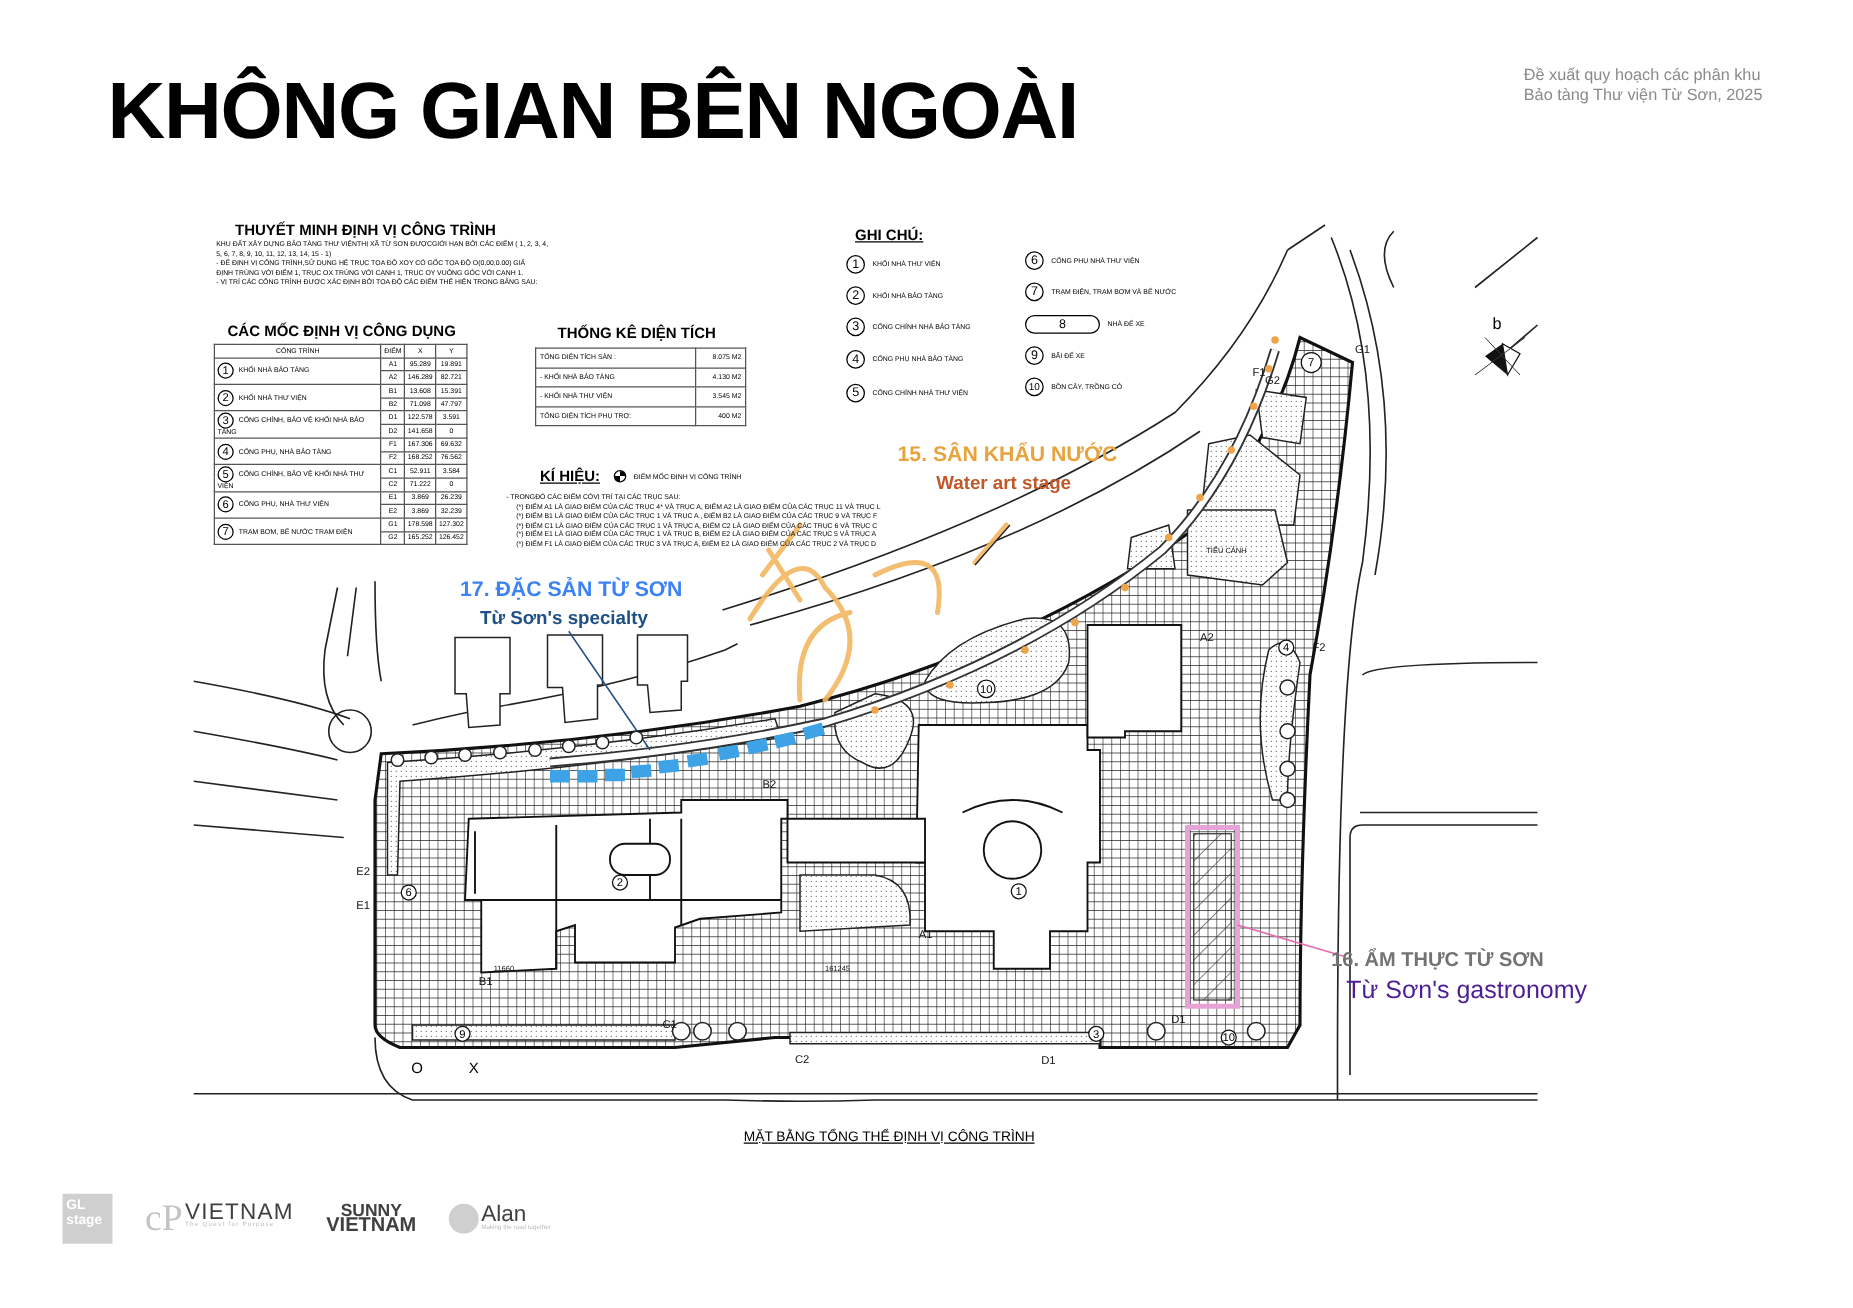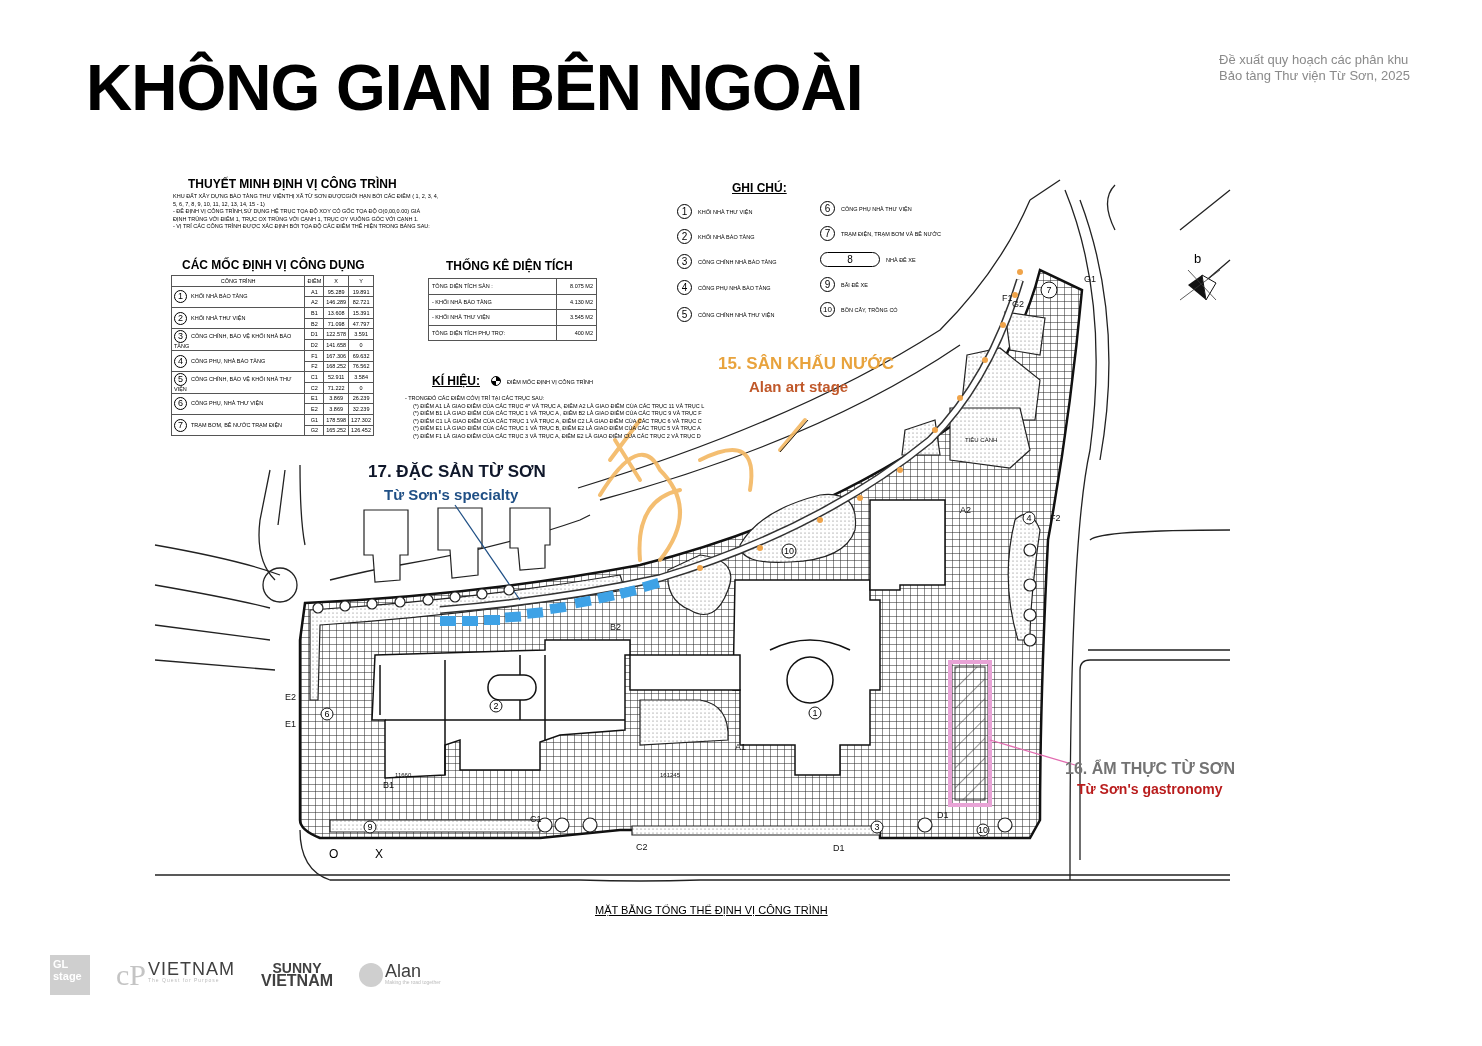--- a/index.html
+++ b/index.html
@@ -21,24 +21,24 @@
 
   table.area { position: absolute; left: 428px; top: 278px; width: 169px; border-collapse: collapse; font-size: 5.5px; border: 1.5px solid #333; }
   table.area td { border: 0.8px solid #555; padding: 0 3px; height: 15.5px; }
   table.area td.v { text-align: right; width: 40px; }
 
   .legend-item { position: absolute; font-size: 5.5px; display: flex; align-items: center; gap: 6px; white-space: nowrap; }
   .legend-item .num-circle { width: 15px; height: 15px; line-height: 13px; font-size: 10px; margin: 0; }
 
   .callout-orange-1 { position: absolute; left: 718px; top: 354px; font-size: 17px; font-weight: 700; color: #e8a33d; }
   .callout-orange-2 { position: absolute; left: 749px; top: 378px; font-size: 15px; font-weight: 700; color: #c0582a; }
-  .callout-blue-1 { position: absolute; left: 368px; top: 462px; font-size: 17px; font-weight: 700; color: #0f172a; }
+  .callout-blue-1 { position: absolute; left: 368px; top: 462px; font-size: 17px; font-weight: 700; color: #3b82f6; }
   .callout-blue-2 { position: absolute; left: 384px; top: 486px; font-size: 15px; font-weight: 700; color: #1f4f85; }
   .callout-pink-1 { position: absolute; left: 1065px; top: 760px; font-size: 16px; font-weight: 700; color: #737373; }
-  .callout-pink-2 { position: absolute; left: 1077px; top: 781px; font-size: 14px; font-weight: 700; color: #b91c1c; }
+  .callout-pink-2 { position: absolute; left: 1077px; top: 781px; font-size: 20px; font-weight: 400; color: #4c1d95; }
 
   .plan-caption { position: absolute; left: 595px; top: 904px; font-size: 11px; font-weight: 400; text-decoration: underline; }
   .axis-label { position: absolute; font-size: 12px; }
 
   .logos { position: absolute; left: 50px; top: 955px; display: flex; align-items: center; gap: 26px; color: #c4c4c4; }
   .logo-gl { width: 40px; height: 40px; background: #cfcfcf; color: #fff; font-size: 11px; font-weight: 700; padding: 3px; line-height: 12px; }
   .logo-text { font-weight: 700; font-size: 18px; color: #404040; line-height: 16px; }
   .logo-small { font-size: 5px; color: #bbb; letter-spacing: 1px; }
 </style>
 </head>
@@ -349,21 +349,21 @@
         <td>- KHỐI NHÀ THƯ VIỆN</td>
         <td class="v">3.545 M2</td>
       </tr>
   <tr>
         <td>TỔNG DIỆN TÍCH PHỤ TRỢ:</td>
         <td class="v">400 M2</td>
       </tr>
 </tbody>
   </table>
 
-<div class="note-title" style="left:684px; top:181px; text-decoration: underline; margin-left: 48px;">GHI CHÚ:</div>
+<div class="note-title" style="left:684px; top:181px; text-decoration: underline;">GHI CHÚ:</div>
 <div class="legend-item" style="left:677px; top:204px;">
     <span class="num-circle">1</span>
     <span>KHỐI NHÀ THƯ VIỆN</span>
   </div>
 <div class="legend-item" style="left:677px; top:229px;">
     <span class="num-circle">2</span>
     <span>KHỐI NHÀ BẢO TÀNG</span>
   </div>
 <div class="legend-item" style="left:677px; top:254px;">
     <span class="num-circle">3</span>
@@ -404,21 +404,21 @@
 <div class="note-text" style="left:405px; top:395px; width:380px;">
   <div>- TRONGĐÓ CÁC ĐIỂM CÓVỊ TRÍ TẠI CÁC TRỤC SAU:</div>
   <div style="padding-left:8px;">(*) ĐIỂM A1 LÀ GIAO ĐIỂM CỦA CÁC TRỤC 4* VÀ TRỤC A, ĐIỂM A2 LÀ GIAO ĐIỂM CỦA CÁC TRỤC 11 VÀ TRỤC L</div>
   <div style="padding-left:8px;">(*) ĐIỂM B1 LÀ GIAO ĐIỂM CỦA CÁC TRỤC 1 VÀ TRỤC A , ĐIỂM B2 LÀ GIAO ĐIỂM CỦA CÁC TRỤC 9 VÀ TRỤC F</div>
   <div style="padding-left:8px;">(*) ĐIỂM C1 LÀ GIAO ĐIỂM CỦA CÁC TRỤC 1 VÀ TRỤC A, ĐIỂM C2 LÀ GIAO ĐIỂM CỦA CÁC TRỤC 6 VÀ TRỤC C</div>
   <div style="padding-left:8px;">(*) ĐIỂM E1 LÀ GIAO ĐIỂM CỦA CÁC TRỤC 1 VÀ TRỤC B, ĐIỂM E2 LÀ GIAO ĐIỂM CỦA CÁC TRỤC 5 VÀ TRỤC A</div>
   <div style="padding-left:8px;">(*) ĐIỂM F1 LÀ GIAO ĐIỂM CỦA CÁC TRỤC 3 VÀ TRỤC A, ĐIỂM E2 LÀ GIAO ĐIỂM CỦA CÁC TRỤC 2 VÀ TRỤC D</div>
 </div>
 
 <div class="callout-orange-1">15. SÂN KHẤU NƯỚC</div>
-<div class="callout-orange-2">Alan art stage</div>
+<div class="callout-orange-2">Water art stage</div>
 <div class="callout-blue-1">17. ĐẶC SẢN TỪ SƠN</div>
 <div class="callout-blue-2">Từ Sơn's specialty</div>
 <div class="callout-pink-1">16. ẨM THỰC TỪ SƠN</div>
 <div class="callout-pink-2">Từ Sơn's gastronomy</div>
 
 <div class="plan-caption">MẶT BẰNG TỔNG THỂ ĐỊNH VỊ CÔNG TRÌNH</div>
 
 <div class="logos">
   <div class="logo-gl">
     <div>GL</div>

